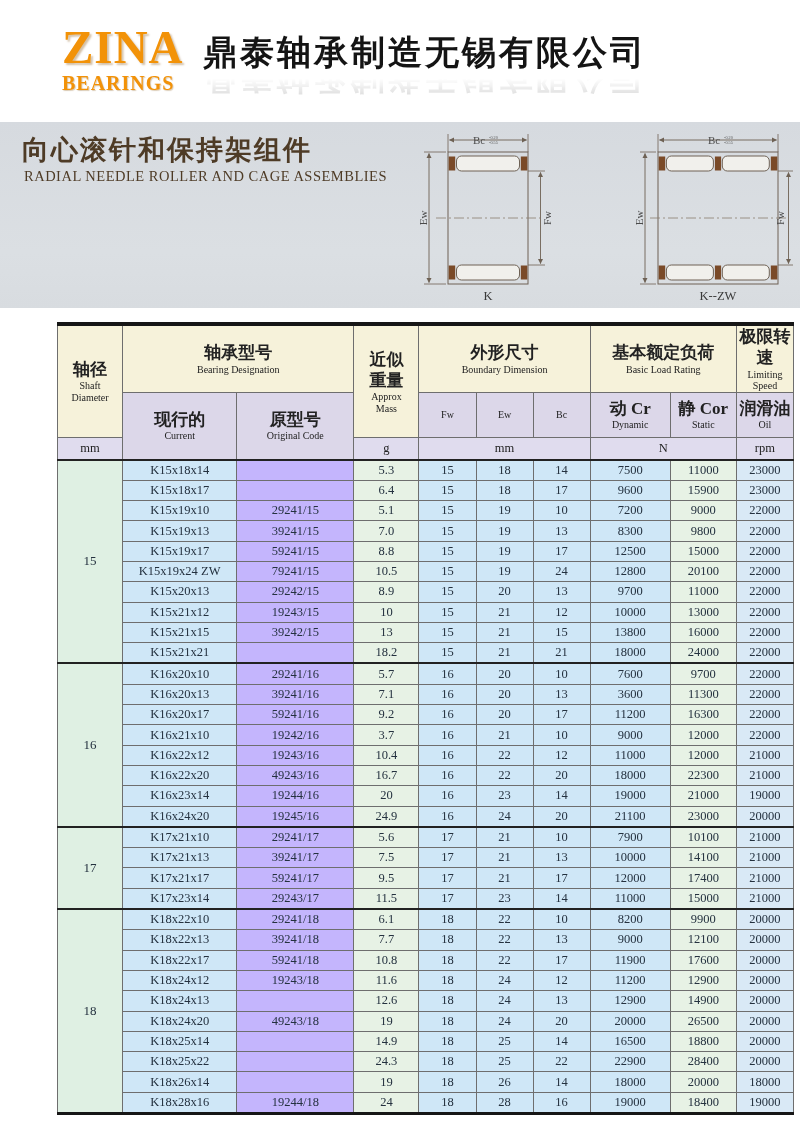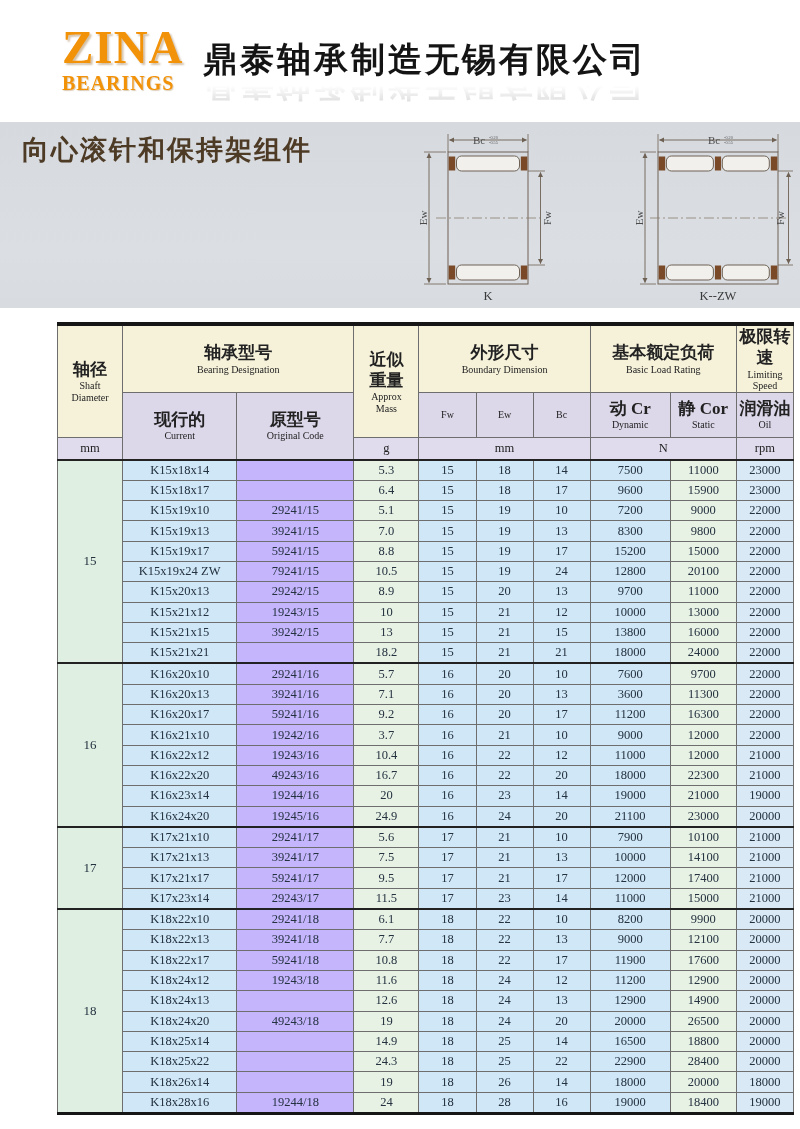--- a/index.html
+++ b/index.html
@@ -4,21 +4,21 @@
 <style>
   html,body{margin:0;padding:0;background:#fff;}
   .page{position:relative;width:800px;height:1129px;background:#ffffff;overflow:hidden;
         font-family:"Liberation Serif",serif;}
 
   
   .logo-zina{position:absolute;left:62px;top:24px;font-size:47px;line-height:1;font-weight:bold;
              color:#f29208;letter-spacing:1px;text-shadow:2px 2px 2px rgba(130,75,0,.35);}
   .logo-bearings{position:absolute;left:62px;top:72px;font-size:20px;font-weight:bold;
              color:#f29208;letter-spacing:1px;text-shadow:1px 1px 1px rgba(130,75,0,.3);}
-  .company{position:absolute;left:203px;top:37px;width:560px;}
+  .company{position:absolute;left:203px;top:30px;width:560px;}
   .company-text{font-size:34px;font-weight:bold;color:#141414;letter-spacing:3px;white-space:nowrap;}
   .company-reflection{font-size:34px;font-weight:bold;color:#141414;letter-spacing:3px;white-space:nowrap;
              transform:scaleY(-1);opacity:.22;height:24px;overflow:hidden;
              -webkit-mask-image:linear-gradient(to bottom,rgba(0,0,0,.8),transparent 90%);
              mask-image:linear-gradient(to bottom,rgba(0,0,0,.8),transparent 90%);}
 
   
   .banner{position:absolute;left:0;top:122px;width:800px;height:186px;
           background:linear-gradient(180deg,#d6dadf 0%,#dbdfe3 70%,#d8dce0 100%);}
   .banner-title-cn{position:absolute;left:22px;top:10px;font-size:27px;font-weight:bold;
@@ -65,20 +65,21 @@
     <div class="logo-zina">ZINA</div>
     <div class="logo-bearings">BEARINGS</div>
     <div class="company">
       <div class="company-text">鼎泰轴承制造无锡有限公司</div>
       <div class="company-reflection">鼎泰轴承制造无锡有限公司</div>
     </div>
   </div>
 
   <div class="banner">
     <div class="banner-title-cn">向心滚针和保持架组件</div>
+    <div class="banner-title-en">RADIAL NEEDLE ROLLER AND CAGE ASSEMBLIES</div>
 
     <div class="diagram-k">
       <svg width="140" height="176" viewBox="0 0 140 176">
         <defs>
           <marker id="ar" viewBox="0 0 10 10" refX="9" refY="5" markerWidth="6" markerHeight="6" orient="auto-start-reverse">
             <path d="M0,0L10,5L0,10z" fill="#6e6154"></path>
           </marker>
         </defs>
 
         <line x1="30" y1="6" x2="30" y2="24" stroke="#6e6154" stroke-width="0.8"></line>
@@ -288,21 +289,21 @@
           <td class="c-green">9800</td>
           <td class="c-rpm">22000</td>
         </tr>
         <tr>
           <td class="c-cur">K15x19x17</td>
           <td class="c-org">59241/15</td>
           <td class="c-green">8.8</td>
           <td class="c-blue">15</td>
           <td class="c-blue">19</td>
           <td class="c-blue">17</td>
-          <td class="c-blue">15200</td>
+          <td class="c-blue">12500</td>
           <td class="c-green">15000</td>
           <td class="c-rpm">22000</td>
         </tr>
         <tr>
           <td class="c-cur">K15x19x24 ZW</td>
           <td class="c-org">79241/15</td>
           <td class="c-green">10.5</td>
           <td class="c-blue">15</td>
           <td class="c-blue">19</td>
           <td class="c-blue">24</td>

